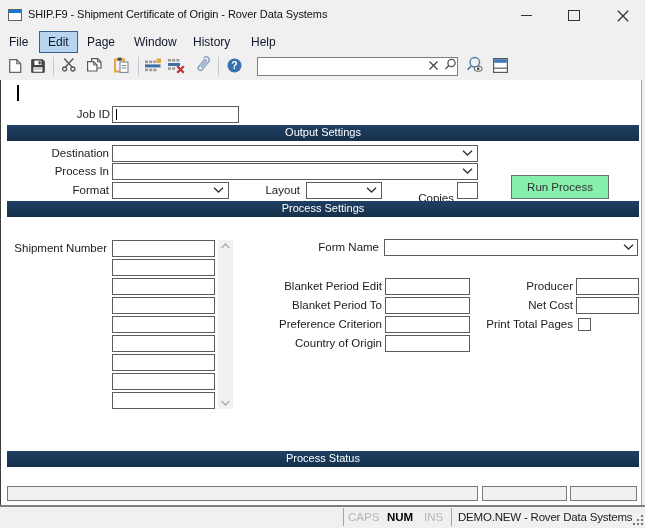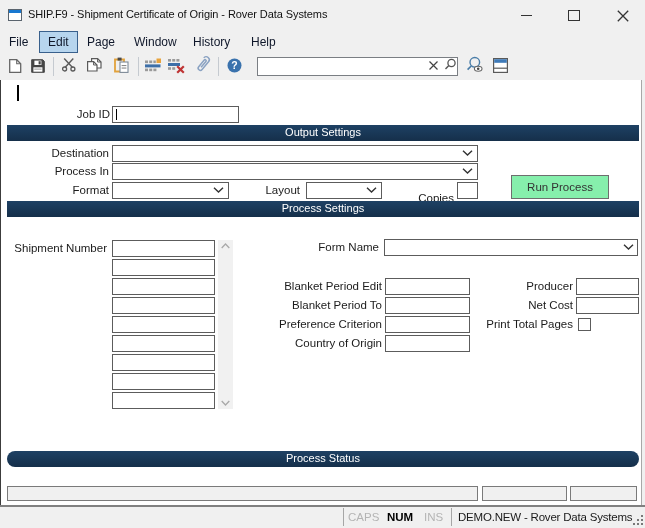--- a/index.html
+++ b/index.html
@@ -206,21 +206,21 @@
 <div class="lbl" style="left:200px; width:182px; top:335px;">Country of Origin</div>
 <div class="inp" style="left:385px; top:335px; width:85px;"></div>
 
 <div class="lbl" style="left:400px; width:173px; top:278px;">Producer</div>
 <div class="inp" style="left:576px; top:278px; width:63px;"></div>
 <div class="lbl" style="left:400px; width:173px; top:297px;">Net Cost</div>
 <div class="inp" style="left:576px; top:297px; width:63px;"></div>
 <div class="lbl" style="left:400px; width:173px; top:316px;">Print Total Pages</div>
 <div class="abs" style="left:578px; top:318px; width:13px; height:13px; background:#fff; border:1px solid #5c5c5c;"></div>
 
-<div class="bar" style="top:451px;border-radius:8px;">Process Status</div>
+<div class="bar" style="top:451px;">Process Status</div>
 <div class="abs" style="left:7px; top:486px; width:471px; height:15px; background:#f0f0f0; border:1px solid #7a7a7a;"></div>
 <div class="abs" style="left:482px; top:486px; width:85px; height:15px; background:#f0f0f0; border:1px solid #7a7a7a;"></div>
 <div class="abs" style="left:570px; top:486px; width:67px; height:15px; background:#f0f0f0; border:1px solid #7a7a7a;"></div>
 
 <div class="abs" style="left:0; top:505px; width:645px; height:2px; background:#808080;"></div>
 <div class="abs" style="left:0; top:507px; width:645px; height:21px; background:#f0f0f0;"></div>
 <div class="abs" style="left:343px; top:508px; width:1px; height:18px; background:#a6a6a6;"></div>
 <div class="abs" style="left:451px; top:508px; width:1px; height:18px; background:#a6a6a6;"></div>
 <div class="abs" style="top:507px; left:0; width:645px; height:21px; line-height:20px; font-size:11.5px; white-space:nowrap;border-radius:7px;">
   <span style="position:absolute; left:348px; color:#b4b4b4;">CAPS</span>

